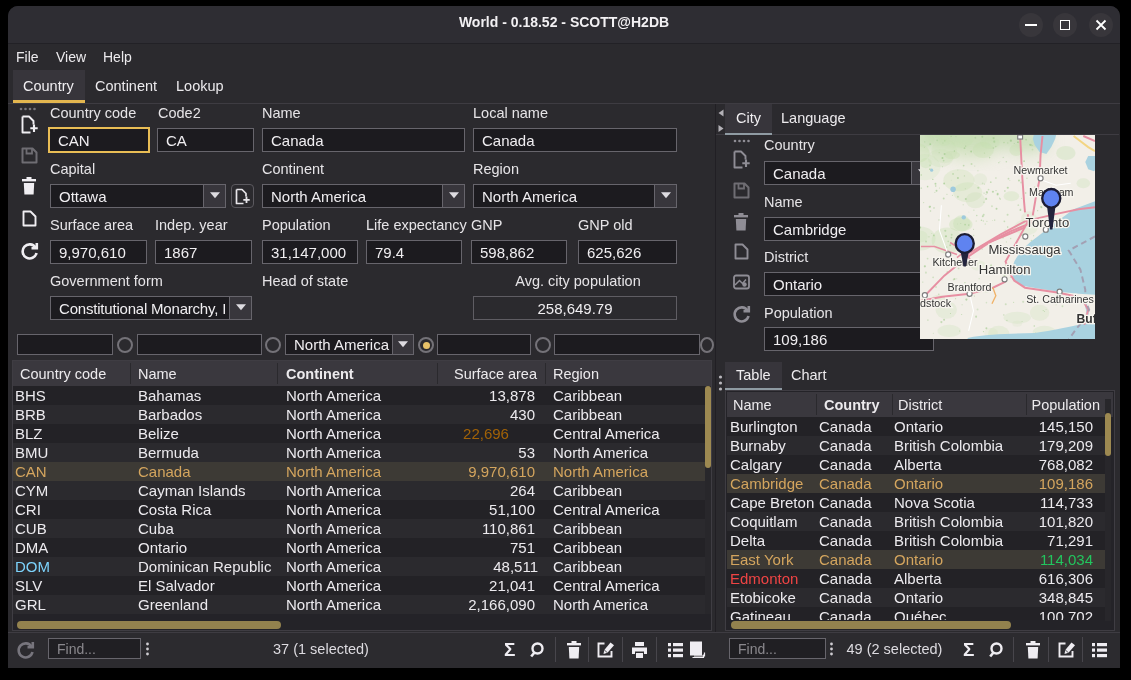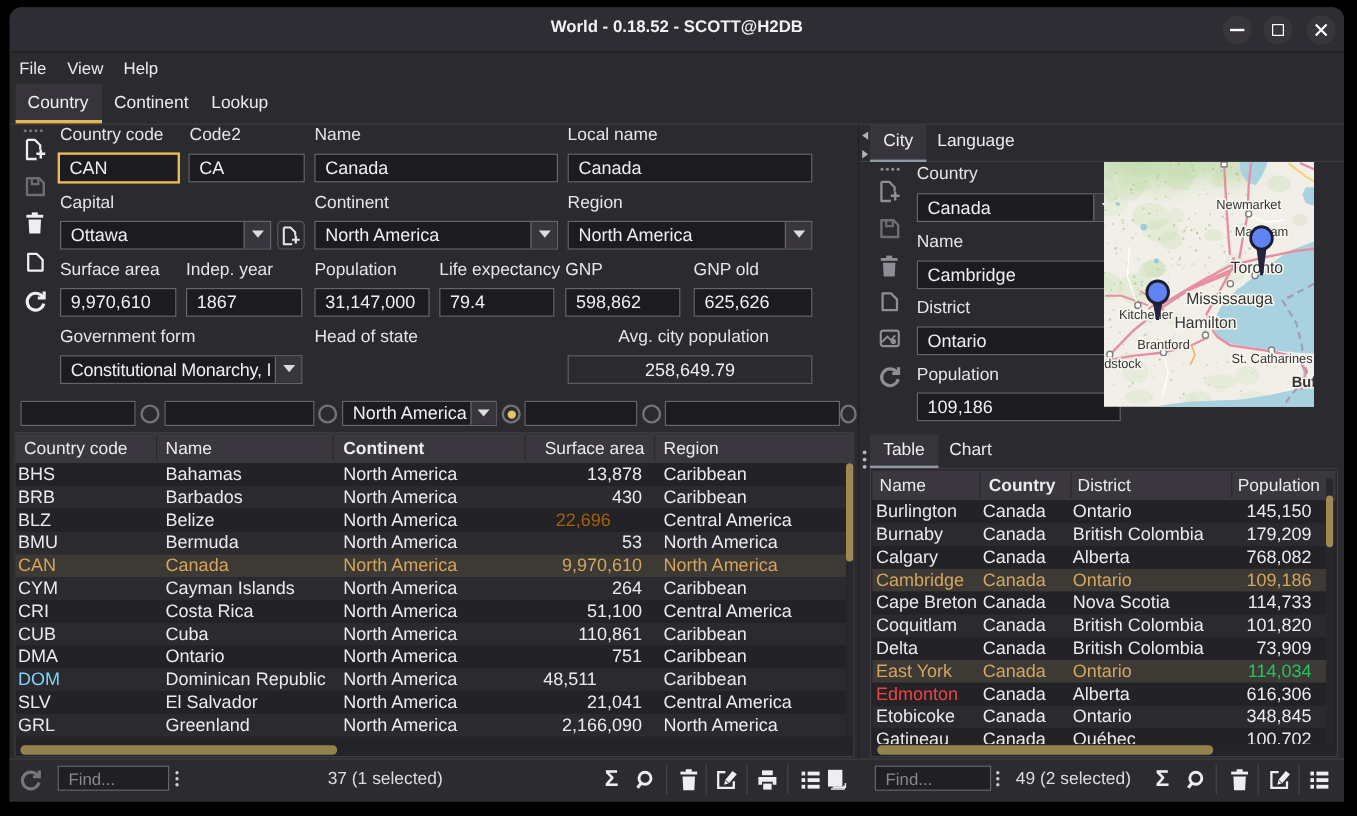--- a/index.html
+++ b/index.html
@@ -218,21 +218,21 @@
 <div class="abs" style="left:13px;top:538px;width:692px;height:19px;background:#232226;"></div>
 <div class="cell" style="left:15px;top:539px;color:#eceaee;">DMA</div>
 <div class="cell" style="left:138px;top:539px;color:#eceaee;">Ontario</div>
 <div class="cell" style="left:286px;top:539px;color:#eceaee;">North America</div>
 <div class="cell" style="left:437px;top:539px;width:98px;text-align:right;color:#eceaee;">751</div>
 <div class="cell" style="left:553px;top:539px;color:#eceaee;">Caribbean</div>
 <div class="abs" style="left:13px;top:557px;width:692px;height:19px;background:#2b2a2e;"></div>
 <div class="cell" style="left:15px;top:558px;color:#7dd3fc;">DOM</div>
 <div class="cell" style="left:138px;top:558px;color:#eceaee;">Dominican Republic</div>
 <div class="cell" style="left:286px;top:558px;color:#eceaee;">North America</div>
-<div class="cell" style="left:426px;top:558px;width:98px;text-align:center;color:#eceaee;">48,511</div>
+<div class="cell" style="left:440px;top:558px;width:98px;text-align:right;color:#eceaee;">48,511</div>
 <div class="cell" style="left:553px;top:558px;color:#eceaee;">Caribbean</div>
 <div class="abs" style="left:13px;top:576px;width:692px;height:19px;background:#232226;"></div>
 <div class="cell" style="left:15px;top:577px;color:#eceaee;">SLV</div>
 <div class="cell" style="left:138px;top:577px;color:#eceaee;">El Salvador</div>
 <div class="cell" style="left:286px;top:577px;color:#eceaee;">North America</div>
 <div class="cell" style="left:437px;top:577px;width:98px;text-align:right;color:#eceaee;">21,041</div>
 <div class="cell" style="left:553px;top:577px;color:#eceaee;">Central America</div>
 <div class="abs" style="left:13px;top:595px;width:692px;height:19px;background:#2b2a2e;"></div>
 <div class="cell" style="left:15px;top:596px;color:#eceaee;">GRL</div>
 <div class="cell" style="left:138px;top:596px;color:#eceaee;">Greenland</div>
@@ -709,21 +709,21 @@
 <div class="cell" style="left:264px;top:103px;width:103px;text-align:right;color:#eceaee;">114,733</div>
 <div class="abs" style="left:1px;top:121px;width:378px;height:19px;background:#2b2a2e;"></div>
 <div class="cell" style="left:4px;top:122px;color:#eceaee;">Coquitlam</div>
 <div class="cell" style="left:93px;top:122px;color:#eceaee;">Canada</div>
 <div class="cell" style="left:168px;top:122px;color:#eceaee;">British Colombia</div>
 <div class="cell" style="left:264px;top:122px;width:103px;text-align:right;color:#eceaee;">101,820</div>
 <div class="abs" style="left:1px;top:140px;width:378px;height:19px;background:#232226;"></div>
 <div class="cell" style="left:4px;top:141px;color:#eceaee;">Delta</div>
 <div class="cell" style="left:93px;top:141px;color:#eceaee;">Canada</div>
 <div class="cell" style="left:168px;top:141px;color:#eceaee;">British Colombia</div>
-<div class="cell" style="left:264px;top:141px;width:103px;text-align:right;color:#eceaee;">73,909</div>
+<div class="cell" style="left:264px;top:141px;width:103px;text-align:right;color:#eceaee;">71,291</div>
 <div class="abs" style="left:1px;top:159px;width:378px;height:19px;background:#3d3a35;"></div>
 <div class="cell" style="left:4px;top:160px;color:#d4a55e;">East York</div>
 <div class="cell" style="left:93px;top:160px;color:#d4a55e;">Canada</div>
 <div class="cell" style="left:168px;top:160px;color:#d4a55e;">Ontario</div>
 <div class="cell" style="left:264px;top:160px;width:103px;text-align:right;color:#22c55e;">114,034</div>
 <div class="abs" style="left:1px;top:178px;width:378px;height:19px;background:#232226;"></div>
 <div class="cell" style="left:4px;top:179px;color:#ef4444;">Edmonton</div>
 <div class="cell" style="left:93px;top:179px;color:#eceaee;">Canada</div>
 <div class="cell" style="left:168px;top:179px;color:#eceaee;">Alberta</div>
 <div class="cell" style="left:264px;top:179px;width:103px;text-align:right;color:#eceaee;">616,306</div>

